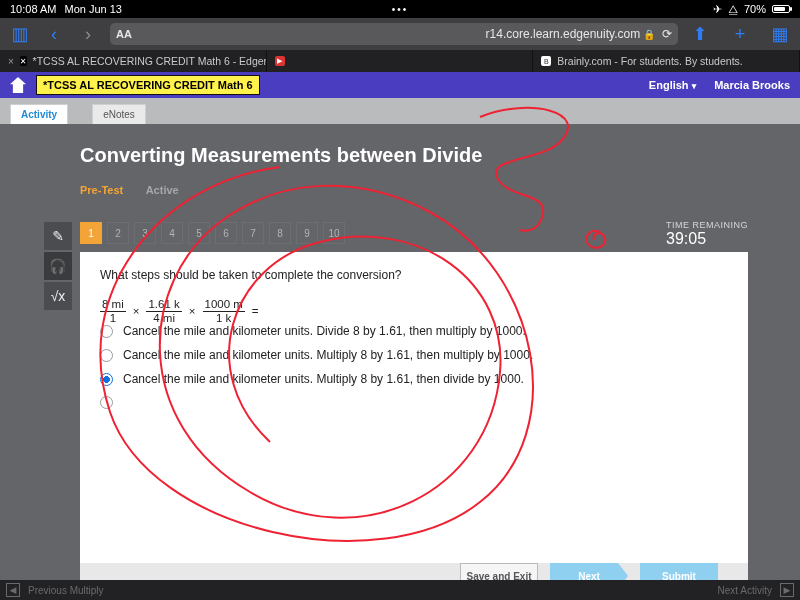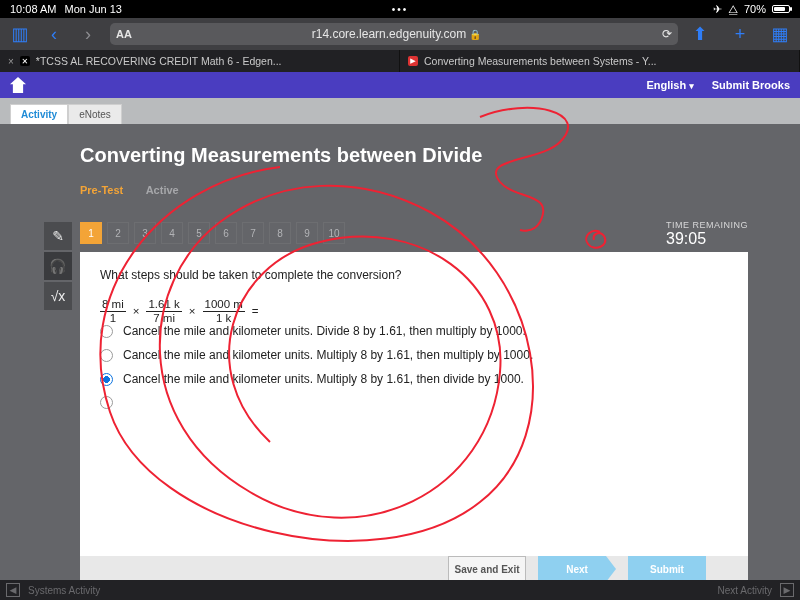--- a/index.html
+++ b/index.html
@@ -33,21 +33,21 @@
   .btab .fav.x1{background:#000;font-size:8px;}
 
   
   .page{ position:relative; height:calc(600px - 18px - 32px - 22px - 20px); background:#646569; overflow:hidden;}
   .edbar{ height:26px; background:#4a3dc0; display:flex; align-items:center; padding:0 10px; gap:10px; color:#fff; font-size:11px;}
   .home{width:16px;height:16px;background:#fff;clip-path:polygon(50% 0,100% 45%,82% 45%,82% 100%,18% 100%,18% 45%,0 45%);}
   .yellow-tag{ background:#fff24a; color:#000; padding:3px 6px; font-weight:600; font-size:11px; border:1px solid #111; }
   .edbar-right{margin-left:auto;display:flex;gap:18px;align-items:center;font-weight:600;}
   .edbar-right .chev{font-size:9px;}
 
-  .subnav{ height:26px; background:#b9bbbd; display:flex; align-items:flex-end; padding:0 10px; gap:0; }
+  .subnav{ height:26px; background:#b9bbbd; display:flex; align-items:flex-end; padding:0 10px; gap:24px; }
   .pill{ height:20px; padding:0 10px; background:#eaeaea; font-size:10px; color:#555; display:flex; align-items:center; border:1px solid #cfcfcf; border-bottom:none; }
   .pill.active{ background:#fff; color:#1f8bd6; font-weight:600;}
 
   .content-frame{ position:absolute; left:80px; top:72px; right:52px; bottom:0; }
   .lesson-title{ color:#fff; font-size:20px; font-weight:700; }
   .lesson-sub{ margin-top:13px; }
   .lesson-sub span{ font-size:11px; font-weight:700; margin-right:18px; }
   .sub-pre{ color:#f3a437; }
   .sub-act{ color:#a6a7aa; }
 
@@ -68,21 +68,21 @@
   .qtext{ margin-bottom:16px; }
   .frac-row{ display:flex; align-items:center; gap:4px; font-size:11.5px; }
   .frac{ display:inline-flex; flex-direction:column; align-items:center; line-height:1.1;}
   .frac .n{border-bottom:1px solid #222;padding:0 2px;}
   .frac .d{padding:0 2px;}
   .mx{margin:0 3px;}
   .opts{ display:flex; flex-direction:column; gap:10px; }
   .opt{ display:flex; align-items:center; gap:10px; }
   .radio{ width:13px; height:13px; border:1.5px solid #9a9a9a; border-radius:50%; flex-shrink:0; }
   .radio.sel{ border-color:#0b73e0; background: radial-gradient(circle,#0b73e0 0 45%,#fff 46% 100%);}
-  .card-foot{ position:absolute; bottom:0; left:0; right:0; height:24px; background:#e8e8e8; display:flex; justify-content:flex-end; gap:12px; padding:0 42px; align-items:flex-start; }
+  .card-foot{ position:absolute; bottom:0; left:0; right:0; height:17px; background:#e8e8e8; display:flex; justify-content:flex-end; gap:12px; padding:0 30px; align-items:flex-start; }
   .fbtn{ height:26px; min-width:78px; font-size:10px; font-weight:600; display:flex; align-items:center; justify-content:center; border:1px solid #bbb; background:#f5f5f5; color:#555; clip-path: polygon(0 0,calc(100% - 0px) 0,100% 50%,calc(100% - 0px) 100%,0 100%);}
   .fbtn.arrow{ background:#8fd0f0; color:#fff; clip-path: polygon(0 0,calc(100% - 10px) 0,100% 50%,calc(100% - 10px) 100%,0 100%); border:none;}
   .fbtn.blue{ background:#8fd0f0; color:#fff; border:none;}
 
   
   .bottombar{ height:20px; background:#222225; display:flex; align-items:center; justify-content:space-between; padding:0 6px; color:#6a6a6d; font-size:10px;}
   .bb-box{ width:14px; height:14px; border:1px solid #6a6a6d; display:flex; align-items:center; justify-content:center; font-size:9px;}
 
   
   .scribble{ position:absolute; inset:0; pointer-events:none; }
@@ -108,48 +108,52 @@
       </span>
   </div>
 </div>
 
 <div class="toolbar">
   <div class="tb-btn">▥</div>
   <div class="tb-btn">‹</div>
   <div class="tb-btn gray">›</div>
   <div class="addr">
     <span class="addr-aa">AA</span>
-    <span style="flex:1;text-align:center;"><span>r14.core.learn.edgenuity.com</span> <span class="lock">🔒</span></span>
+    <span style="flex:1;text-align:right;"><span>r14.core.learn.edgenuity.com</span> <span class="lock">🔒</span></span>
     <span class="addr-refresh">⟳</span>
   </div>
   <div class="right-icons">
     <div class="tb-btn">⬆</div>
     <div class="tb-btn">+</div>
     <div class="tb-btn">▦</div>
   </div>
 </div>
 
 <div class="btabs">
   <div class="btab">
     <span class="x">×</span>
     <span class="fav x1">✕</span>
     <span>*TCSS AL RECOVERING CREDIT Math 6 - Edgen...</span>
   </div>
   <div class="btab">
     <span class="fav">▶</span>
-    <span>Converting Measurements between Systems - Y...</span>
+  </div>
+  <div class="btab">
+    <span class="fav br">B</span>
+    <span>Brainly.com - For students. By students.</span>
   </div>
 </div>
 
 <div class="page">
   <div class="edbar">
     <div class="home"></div>
+    <div class="yellow-tag">*TCSS AL RECOVERING CREDIT Math 6</div>
     <div class="edbar-right">
       <span><span>English</span> <span class="chev">▾</span></span>
-      <span>Submit Brooks</span>
+      <span>Marcia Brooks</span>
     </div>
   </div>
   <div class="subnav">
     <div class="pill active">Activity</div>
     <div class="pill">eNotes</div>
   </div>
 
   <div class="content-frame">
     <div class="lesson-title">Converting Measurements between Divide</div>
     <div class="lesson-sub">
@@ -186,21 +190,21 @@
     <div class="card-inner">
       <div class="qtext">What steps should be taken to complete the conversion?</div>
       <div class="frac-row">
         <span class="frac">
             <span class="n">8 mi</span>
             <span class="d">1</span>
           </span>
         <span class="mx">×</span>
         <span class="frac">
             <span class="n">1.61 k</span>
-            <span class="d">7 mi</span>
+            <span class="d">4 mi</span>
           </span>
         <span class="mx">×</span>
         <span class="frac">
             <span class="n">1000 m</span>
             <span class="d">1 k</span>
           </span>
         <span class="mx">=</span>
       </div>
       <div class="opts">
         <div class="opt">
@@ -230,19 +234,19 @@
   <svg class="scribble" viewBox="0 0 800 510">
     <path d="M480 45 C530 25 590 40 560 70 C540 90 480 85 500 110 C515 128 555 120 540 150 C533 162 520 158 520 158"></path>
     <path d="M600 160 c-8 -4 -18 4 -12 12 c6 8 22 2 16 -8 c-4 -6 -12 -2 -10 4"></path>
     <path d="M280 95 C160 110 70 220 110 340 C150 460 380 510 480 430 C570 360 540 200 430 140 C360 102 280 105 220 150 C140 210 130 350 250 420 C360 485 490 420 500 300 C508 210 420 145 320 170 C230 192 195 300 270 370"></path>
   </svg>
 </div>
 
 <div class="bottombar">
   <div style="display:flex;gap:8px;align-items:center;">
     <div class="bb-box">◀</div>
-    <span>Systems Activity</span>
+    <span>Previous Multiply</span>
   </div>
   <div style="display:flex;gap:8px;align-items:center;justify-content:space-between;">
     <span>Next Activity</span>
     <div class="bb-box">▶</div>
   </div>
 </div>
 
 </body></html>

